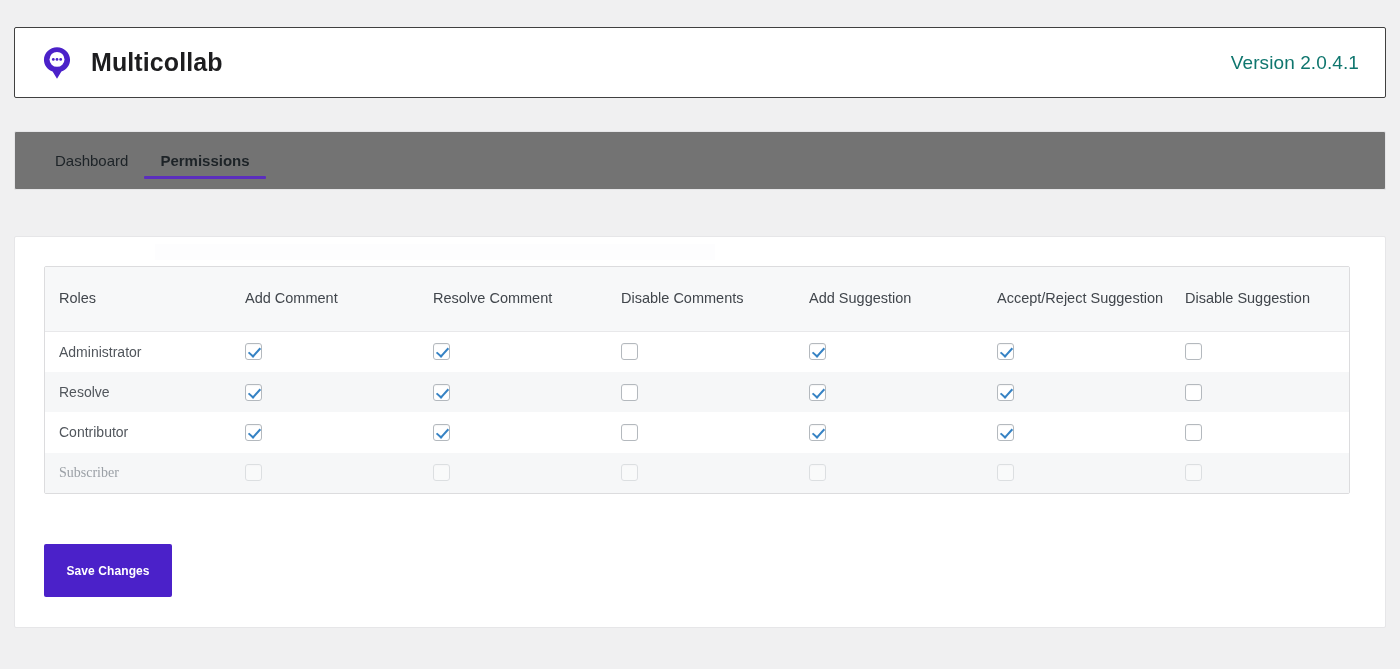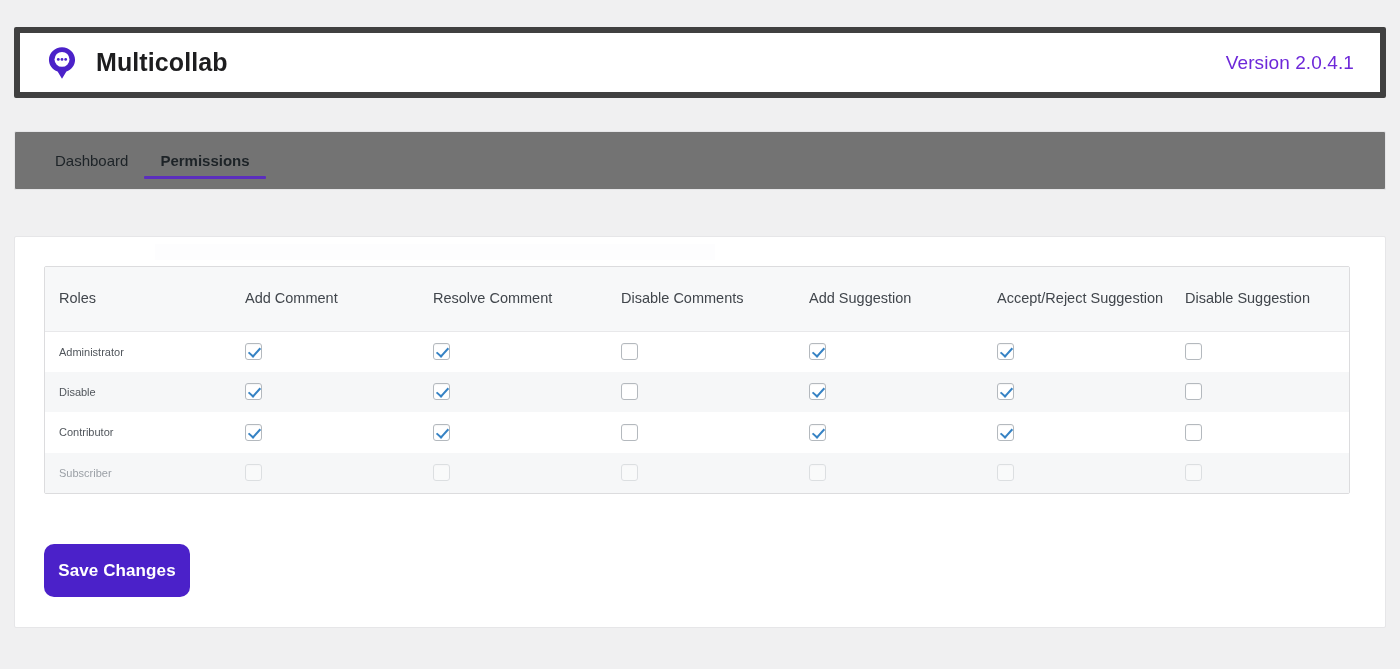--- a/index.html
+++ b/index.html
@@ -25,21 +25,21 @@
   }
 
   
   .header-bar {
     position: absolute;
     left: 14px;
     top: 27px;
     width: 1372px;
     height: 71px;
     background: #ffffff;
-    border: 6px solid #404040;
+    border: 1px solid #404040;
     border-radius: 2px;
     display: flex;
     align-items: center;
     justify-content: space-between;
     padding: 0 26px 0 24px;
   }
   .brand {
     display: flex;
     align-items: center;
     gap: 16px;
@@ -52,21 +52,21 @@
   }
   .brand-title {
     font-size: 25px;
     font-weight: 600;
     color: #1d1d1f;
     letter-spacing: 0.1px;
     line-height: 1;
   }
   .version {
     font-size: 19px;
-    color: #6d28d9;
+    color: #0f766e;
     font-weight: 400;
     letter-spacing: 0.1px;
   }
 
   
   .tabs-bar {
     position: absolute;
     left: 14px;
     top: 131px;
     width: 1372px;
@@ -148,31 +148,31 @@
     font-weight: 400;
     color: #41464c;
     padding: 18px 0 18px 0;
     height: 64px;
     vertical-align: middle;
     border-bottom: 1px solid #e8e8ea;
     line-height: 1.35;
   }
   table.perm thead th.col-roles { padding-left: 14px; }
   table.perm tbody td {
-    font-size: 11px;
+    font-size: 14px;
     color: #51565c;
     height: 40.5px;
     padding: 0;
     vertical-align: middle;
     border: none;
   }
   table.perm tbody td.col-roles { padding-left: 14px; }
   table.perm tbody tr:nth-child(even) { background: #f6f7f8; }
   table.perm tbody tr:nth-child(odd)  { background: #ffffff; }
-  table.perm tbody tr.is-disabled td { color: #9ba0a6; }
+  table.perm tbody tr.is-disabled td { color: #9ba0a6; font-family: Liberation Serif, serif; }
   table.perm tbody tr.is-disabled .cb { opacity: 0.38; }
 
   
   .w-roles  { width: 200px; }
   .w-col    { width: 188px; }
   .w-last   { width: 180px; }
 
   
   .cb {
     display: inline-block;
@@ -196,28 +196,28 @@
     border: solid var(--check, #3582c4);
     border-width: 0 2.4px 2.4px 0;
     transform: rotate(42deg);
   }
 
   
   .save-btn {
     position: absolute;
     left: 29px;
     top: 307px;
-    width: 146px;
+    width: 128px;
     height: 53px;
     background: var(--accent-strong, #4b21c9);
     color: #ffffff;
-    font-size: 17px;
+    font-size: 12px;
     font-weight: 700;
     border: none;
-    border-radius: 10px;
+    border-radius: 2px;
     cursor: pointer;
     font-family: inherit;
     letter-spacing: 0.1px;
   }
 </style>
 </head>
 <body>
 
 <div class="page">
 
@@ -269,21 +269,21 @@
             <tr>
               <td class="col-roles">Administrator</td>
               <td><span class="cb checked" role="checkbox" aria-checked="true"></span></td>
               <td><span class="cb checked" role="checkbox" aria-checked="true"></span></td>
               <td><span class="cb" role="checkbox" aria-checked="false"></span></td>
               <td><span class="cb checked" role="checkbox" aria-checked="true"></span></td>
               <td><span class="cb checked" role="checkbox" aria-checked="true"></span></td>
               <td><span class="cb" role="checkbox" aria-checked="false"></span></td>
             </tr>
             <tr>
-              <td class="col-roles">Disable</td>
+              <td class="col-roles">Resolve</td>
               <td><span class="cb checked" role="checkbox" aria-checked="true"></span></td>
               <td><span class="cb checked" role="checkbox" aria-checked="true"></span></td>
               <td><span class="cb" role="checkbox" aria-checked="false"></span></td>
               <td><span class="cb checked" role="checkbox" aria-checked="true"></span></td>
               <td><span class="cb checked" role="checkbox" aria-checked="true"></span></td>
               <td><span class="cb" role="checkbox" aria-checked="false"></span></td>
             </tr>
             <tr>
               <td class="col-roles">Contributor</td>
               <td><span class="cb checked" role="checkbox" aria-checked="true"></span></td>

